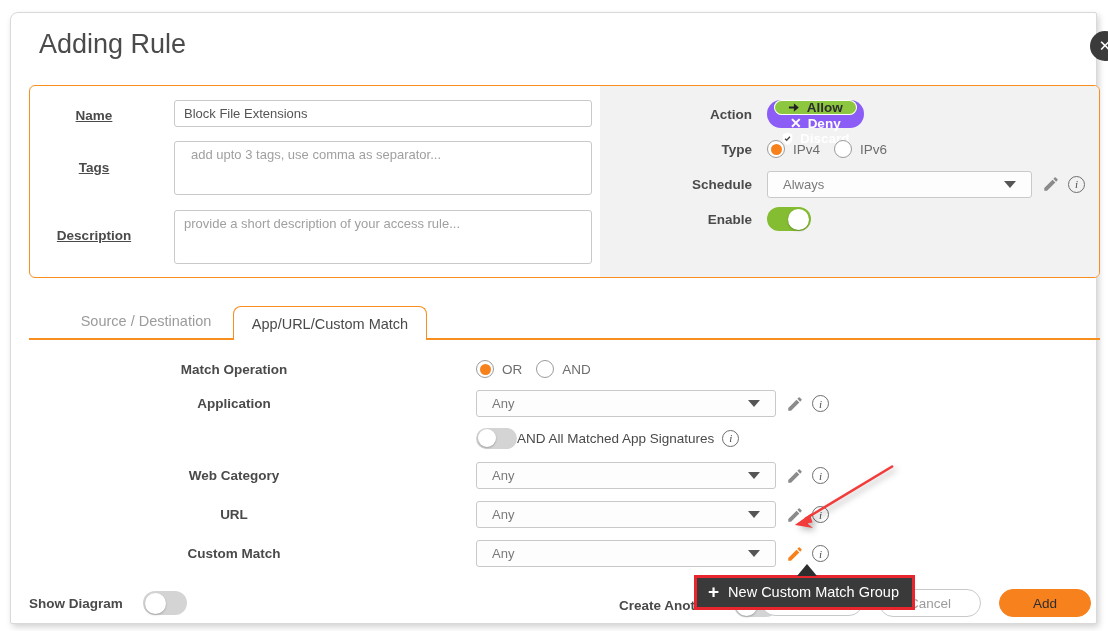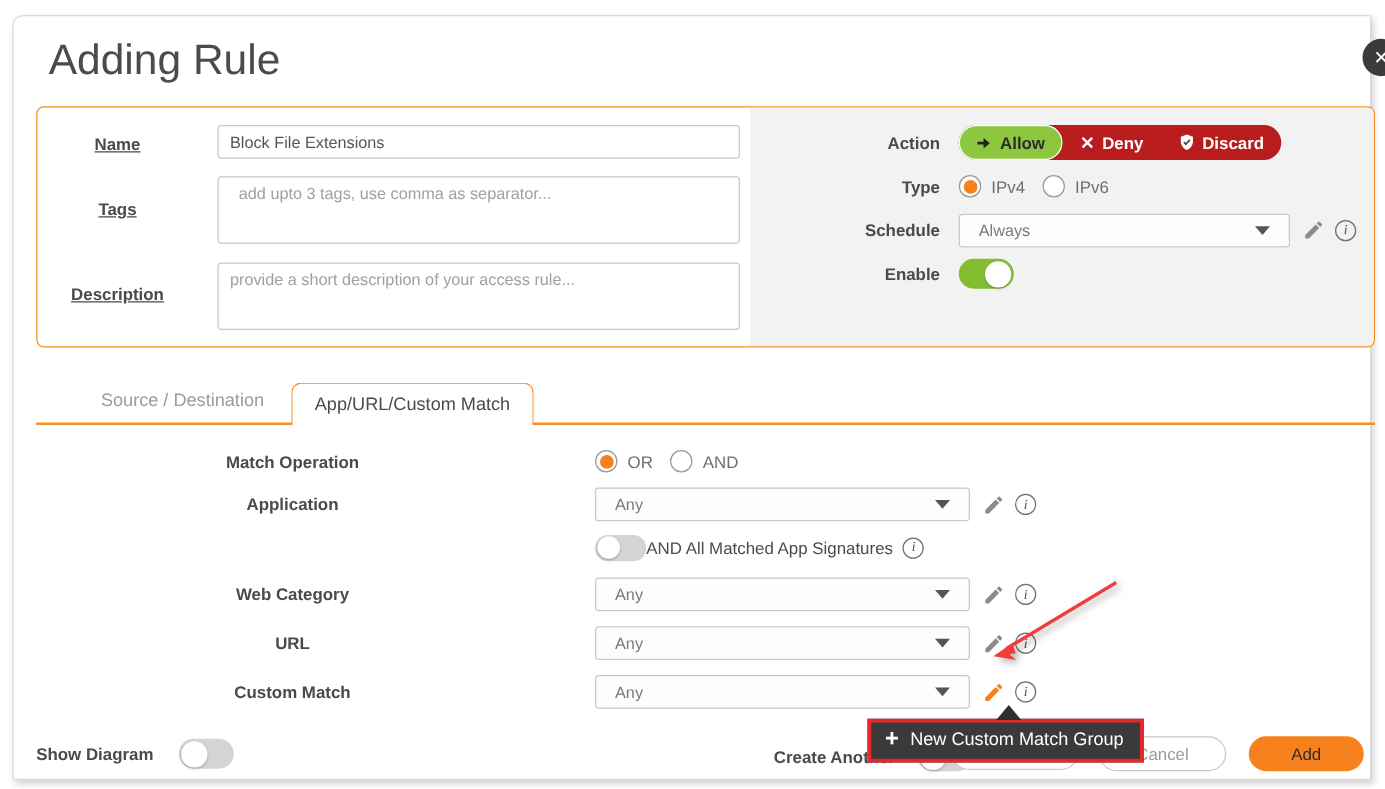--- a/index.html
+++ b/index.html
@@ -4,21 +4,21 @@
 <style>
   * { margin:0; padding:0; box-sizing:border-box; }
   html,body { width:1108px; height:631px; overflow:hidden; background:#fff;
     font-family:"Liberation Sans", sans-serif; }
   .stage { position:relative; width:1108px; height:631px; }
 
   .dialog { position:absolute; left:10px; top:12px; width:1087px; height:612px;
     background:#fff; border:1px solid #d9d9d9; border-radius:8px 2px 2px 2px;
     box-shadow:2px 3px 6px rgba(0,0,0,.18); }
 
-  .dialog-title { position:absolute; left:28px; top:16px; font-size:34px; color:#4b4b4b; }
+  .dialog-title { position:absolute; left:28px; top:16px; font-size:27px; color:#4b4b4b; }
 
   .close-btn { position:absolute; left:1079px; top:18px; width:30px; height:30px;
     border-radius:50%; background:#3b3b3b; color:#fff; font-size:15px;
     display:flex; align-items:center; justify-content:center; cursor:pointer; }
 
   
   .header-box { position:absolute; left:18px; top:72px; width:1071px; height:193px;
     border:1.5px solid #f78e1e; border-radius:6px; display:flex; overflow:hidden; background:#fff; }
   .hb-left { position:relative; width:570px; height:100%; }
   .hb-right { position:relative; flex:1; background:#f2f2f2; }
@@ -29,21 +29,21 @@
     border-radius:3px; background:#fff; font-size:13px; color:#555; padding:5px 9px;
     font-family:"Liberation Sans", sans-serif; }
   .tinput::placeholder { color:#a0a0a0; }
   textarea.tinput { resize:none; }
 
   .hrow { position:absolute; left:0; right:14px; height:28px; display:flex; align-items:center; }
   .hrow .rlabel { width:152px; text-align:right; font-size:13.5px; font-weight:700;
     color:#4a4a4a; margin-right:15px; flex:0 0 152px; }
 
   
-  .seg-pill { display:flex; align-items:center; background:#b91c1c; border-radius:15px; height:28px; }
+  .seg-pill { display:flex; align-items:center; background:#8b5cf6; border-radius:15px; height:28px;flex-direction:column; }
   .seg { display:flex; align-items:center; gap:6px; color:#fff; font-size:13.5px;
     font-weight:700; padding:0 14px; height:28px; cursor:pointer; }
   .seg.sel { background:#8dc63f; color:#2d2d2d; border-radius:15px; height:28px;
     box-shadow:0 0 0 1px #fff inset; }
   .seg .xglyph { font-size:14px; font-weight:700; }
 
   
   .radio { width:18px; height:18px; border:1.5px solid #9b9b9b; border-radius:50%;
     background:#fff; display:inline-flex; align-items:center; justify-content:center;
     cursor:pointer; flex:0 0 18px; }

